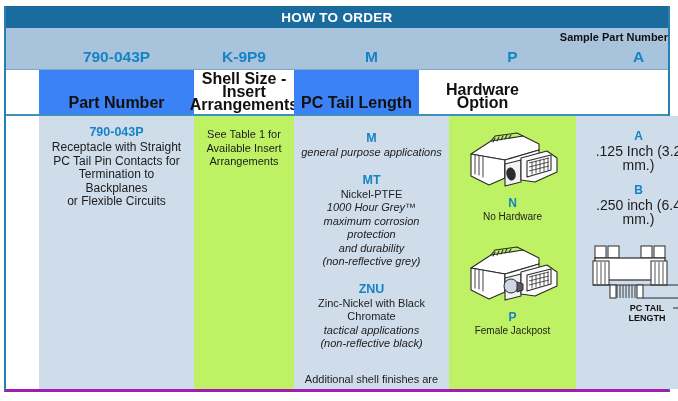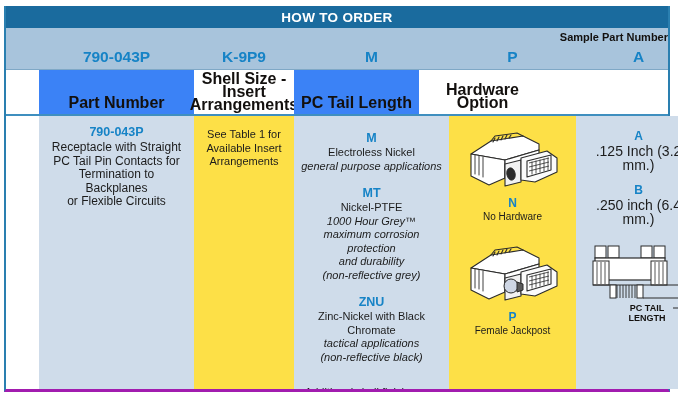--- a/index.html
+++ b/index.html
@@ -104,21 +104,21 @@
   .body-cell{
     box-sizing:border-box;
     text-align:center;
     font-size:11px;
     color:#1c1c1c;
     line-height:13.5px;
     padding:8px 6px 4px 6px;
     overflow:hidden;
   }
   .body-cell.shaded{background:#cfdcea;}
-  .body-cell.plain{background:#fde047;}
+  .body-cell.plain{background:#bef264;}
 
   
   .c1{width:155px;flex:0 0 155px;margin-left:33px;}
   .c2{width:100px;flex:0 0 100px;}
   .c3{width:155px;flex:0 0 155px;}
   .c4{width:127px;flex:0 0 127px;}
   .c5{width:125px;flex:0 0 125px;}
 
   
   .code{
@@ -232,21 +232,20 @@
         <span class="c2-text" style="padding-top:0">Available Insert</span>
         <span class="c2-text" style="padding-top:0">Arrangements</span>
       </div>
 
       <div class="body-cell shaded c3">
 
         <div class="gap6"></div>
 
         <div>
           <span class="code">M</span>
-          <span class="plainline">Electroless Nickel</span>
           <span class="ital">general purpose applications</span>
         </div>
 
         <div class="gap12"></div>
 
         <div>
           <span class="code">MT</span>
           <span class="plainline">Nickel-PTFE</span>
           <span class="ital">1000 Hour Grey™</span>
           <span class="ital">maximum corrosion protection</span>

